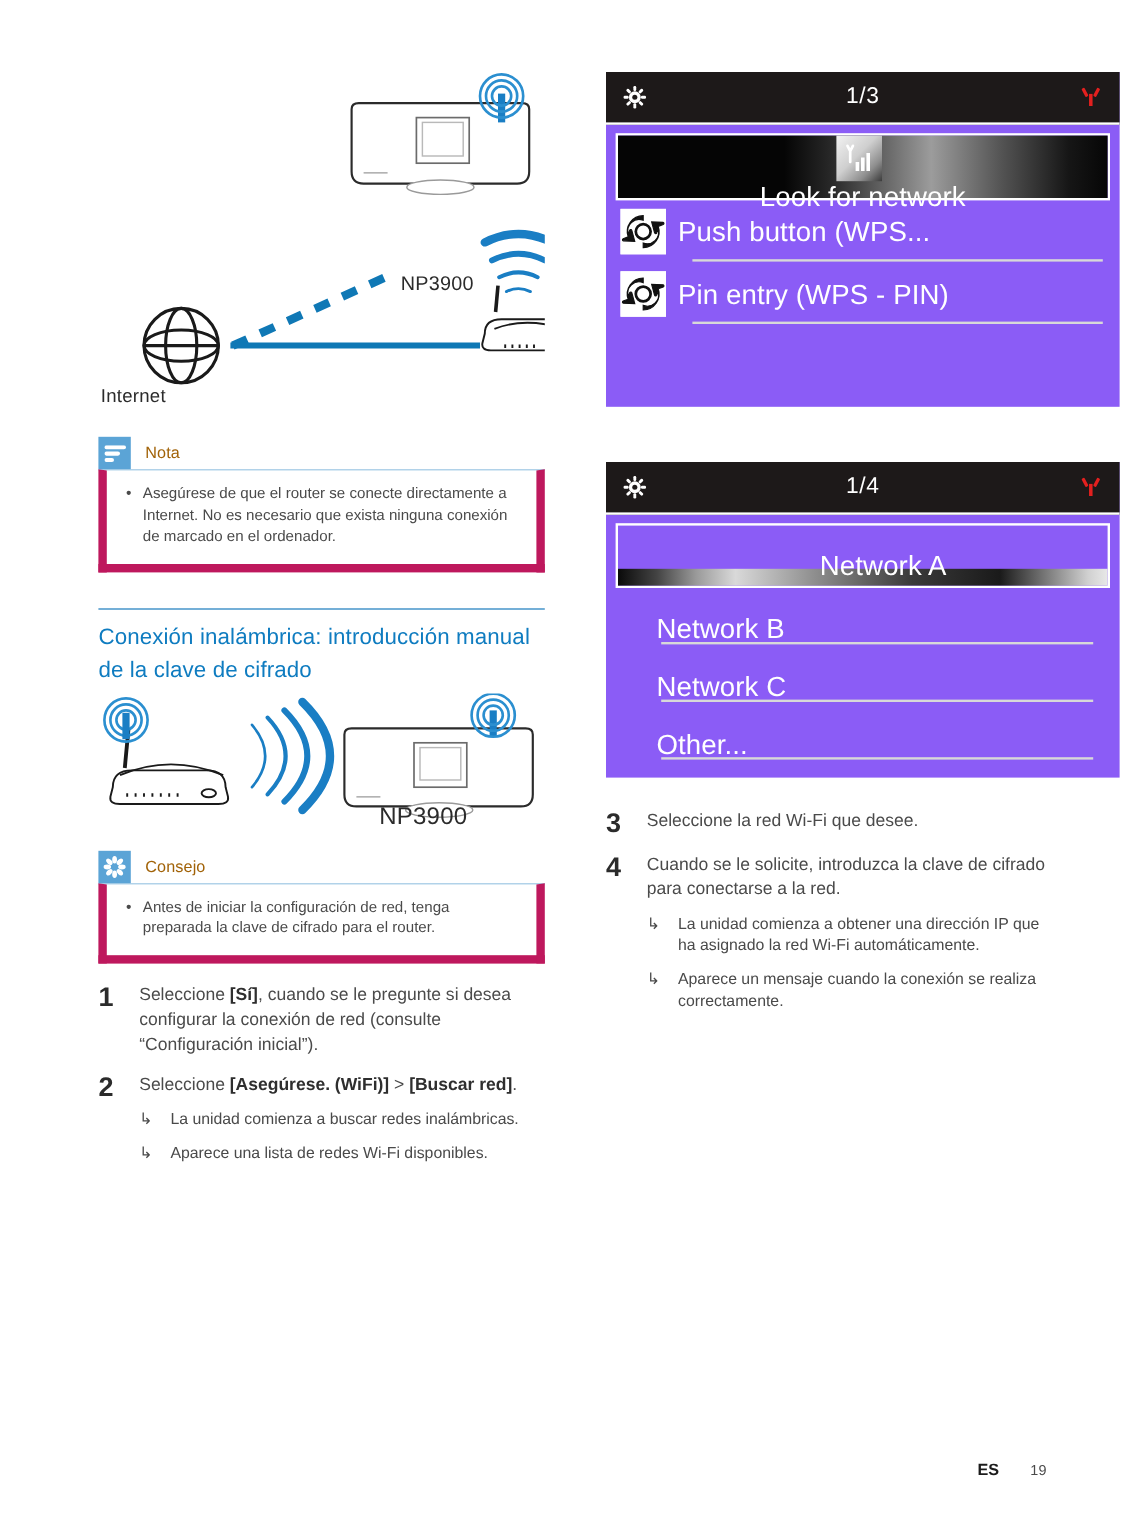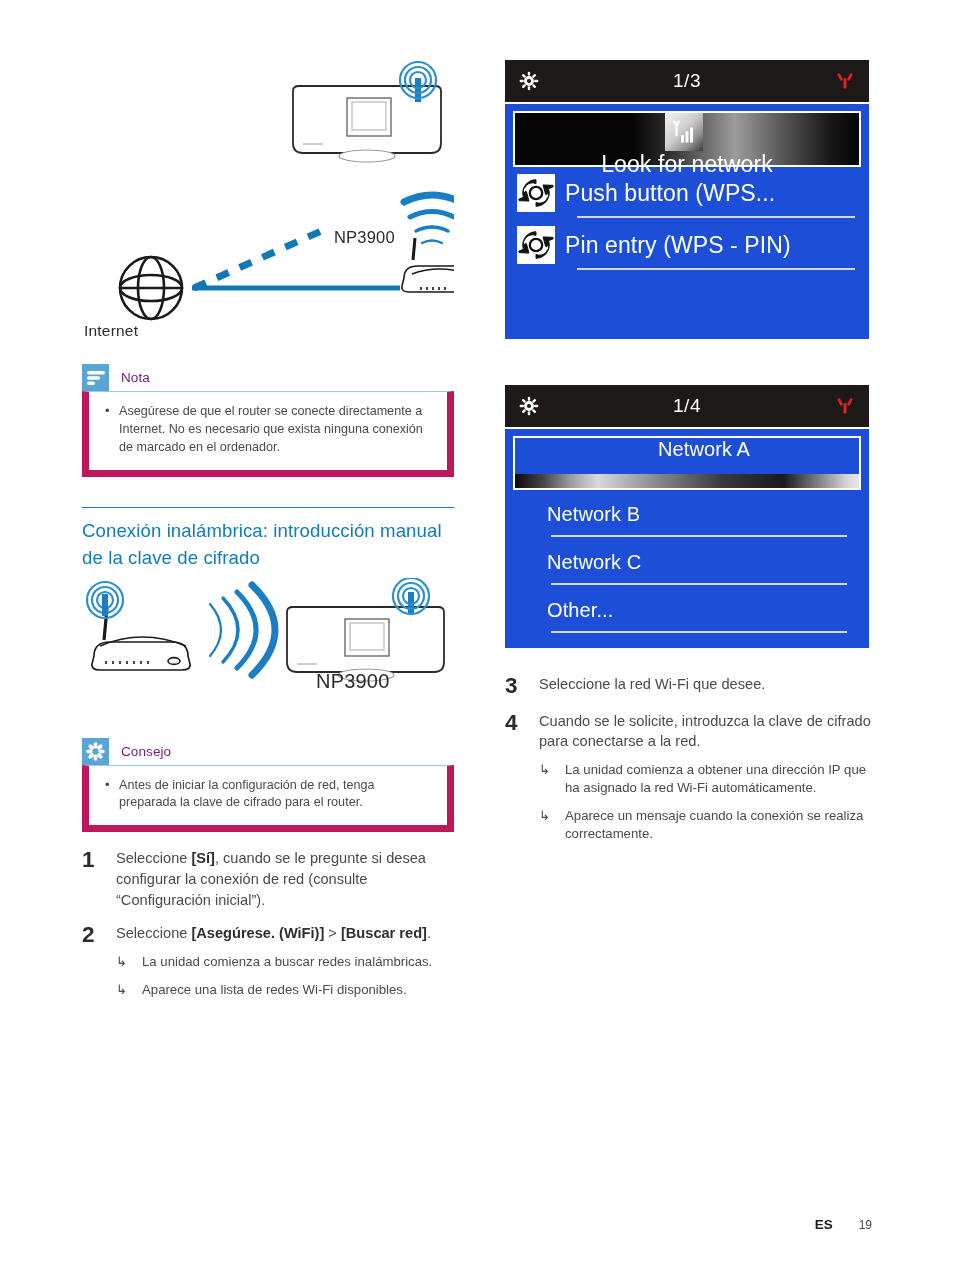--- a/index.html
+++ b/index.html
@@ -43,21 +43,21 @@
     align-items: center;
     height: 27px;
   }
   .callout-badge {
     width: 27px; height: 27px;
     background: #5ba4d6;
     display: flex; align-items: center; justify-content: center;
     flex: 0 0 auto;
   }
   .callout-title {
-    color: #701a75;
+    color: #a16207;
     font-size: 13.5px;
     margin-left: 12px;
     letter-spacing: .1px;
   }
   .callout-body {
     border: 7px solid #be185d;
     border-top: 1px solid #9fc7e4;
     padding: 11px 14px 13px 14px;
     font-size: 12.6px;
     line-height: 1.42;
@@ -121,22 +121,22 @@
   }
   .sub-arrow {
     flex: 0 0 26px;
     color: #4a4a4a;
     font-size: 13.2px;
     line-height: 1.4;
   }
 
   
   .lcd {
-    width: 364px;
-    background: #1d4ed8;
+    width: 428px;
+    background: #8b5cf6;
     position: relative;
     margin-bottom: 0;
   }
   .lcd-header {
     height: 44px;
     background: #1d1919;
     display: flex;
     align-items: center;
     padding: 0 13px;
     border-bottom: 2px solid #ffffff;
@@ -187,21 +187,21 @@
     position: absolute;
     left: 64px; right: 6px; bottom: 1px;
     height: 2px;
     background: #d8d8d8;
     z-index: 1;
   }
 
   
   .lcd2 .lcd-row { height: 48px; }
   .lcd2 .lcd-row.sel { height: 54px; }
-  .lcd2 .lcd-label { margin-left: 34px; font-size: 20px; }
+  .lcd2 .lcd-label { margin-left: 34px; font-size: 23px; margin-top: 20px; }
   .lcd2 .lcd-underline { left: 38px; right: 14px; }
 
   
   .selgrad-1 {
     position: absolute; inset: 0;
     background: linear-gradient(to right,
        #050505 0%, #050505 34%, #2a2a2a 44%, #6e6e6e 56%,
        #9c9c9c 64%, #555 78%, #161616 92%, #060606 100%);
     z-index: 1;
   }
@@ -356,21 +356,21 @@
           <g fill="none" stroke="#2b8fd0" stroke-width="2.2">
             <circle cx="329" cy="18" r="8"></circle>
               <circle cx="329" cy="18" r="13"></circle>
               <circle cx="329" cy="18" r="18"></circle>
           </g>
         </g>
       </svg>
       <div class="dev-label lbl-np3900-b">NP3900</div>
     </div>
 
-    <div class="callout" style="margin-top:50px;">
+    <div class="callout" style="margin-top:21px;">
       <div class="callout-head">
         <div class="callout-badge">
           <svg width="19" height="19" viewBox="0 0 20 20">
             <g fill="#ffffff">
               <ellipse cx="10" cy="3.6" rx="2.1" ry="3.3"></ellipse>
               <ellipse cx="10" cy="16.4" rx="2.1" ry="3.3"></ellipse>
               <ellipse cx="3.6" cy="10" rx="3.3" ry="2.1"></ellipse>
               <ellipse cx="16.4" cy="10" rx="3.3" ry="2.1"></ellipse>
               <ellipse cx="5.4" cy="5.4" rx="2.1" ry="3.3" transform="rotate(-45 5.4 5.4)"></ellipse>
               <ellipse cx="14.6" cy="14.6" rx="2.1" ry="3.3" transform="rotate(-45 14.6 14.6)"></ellipse>

